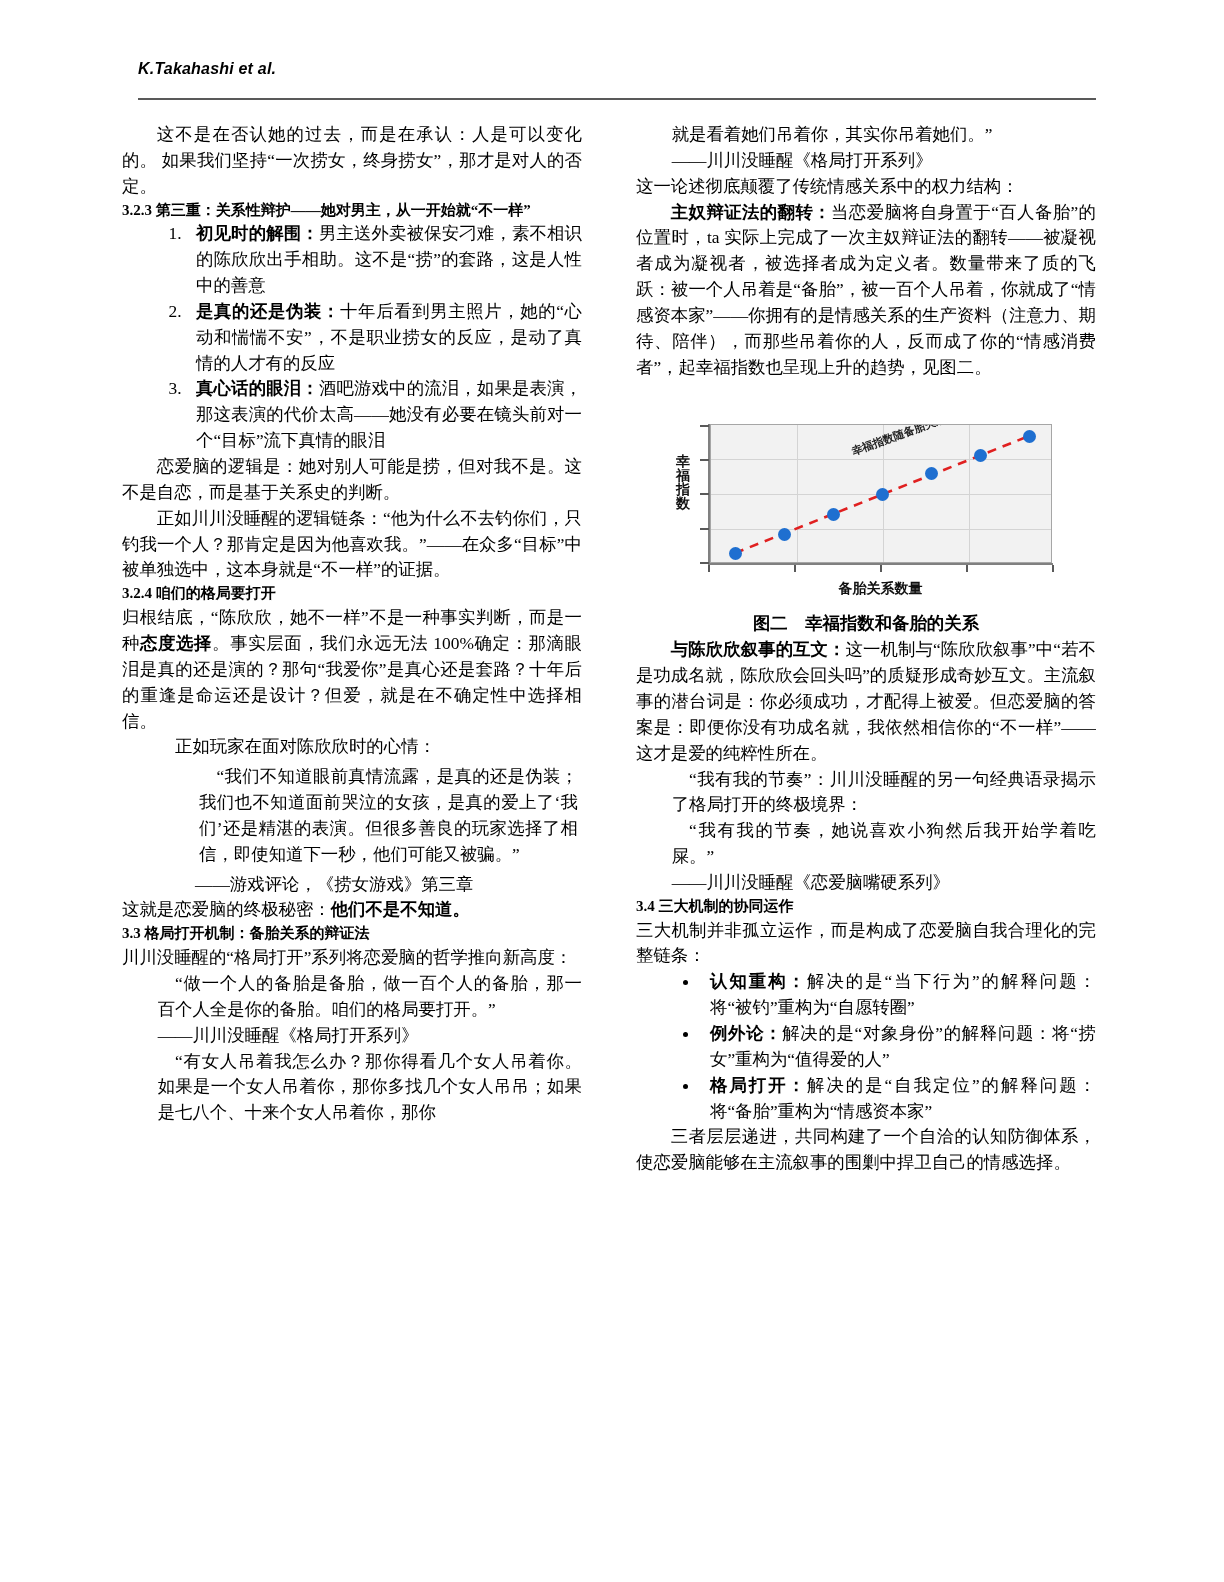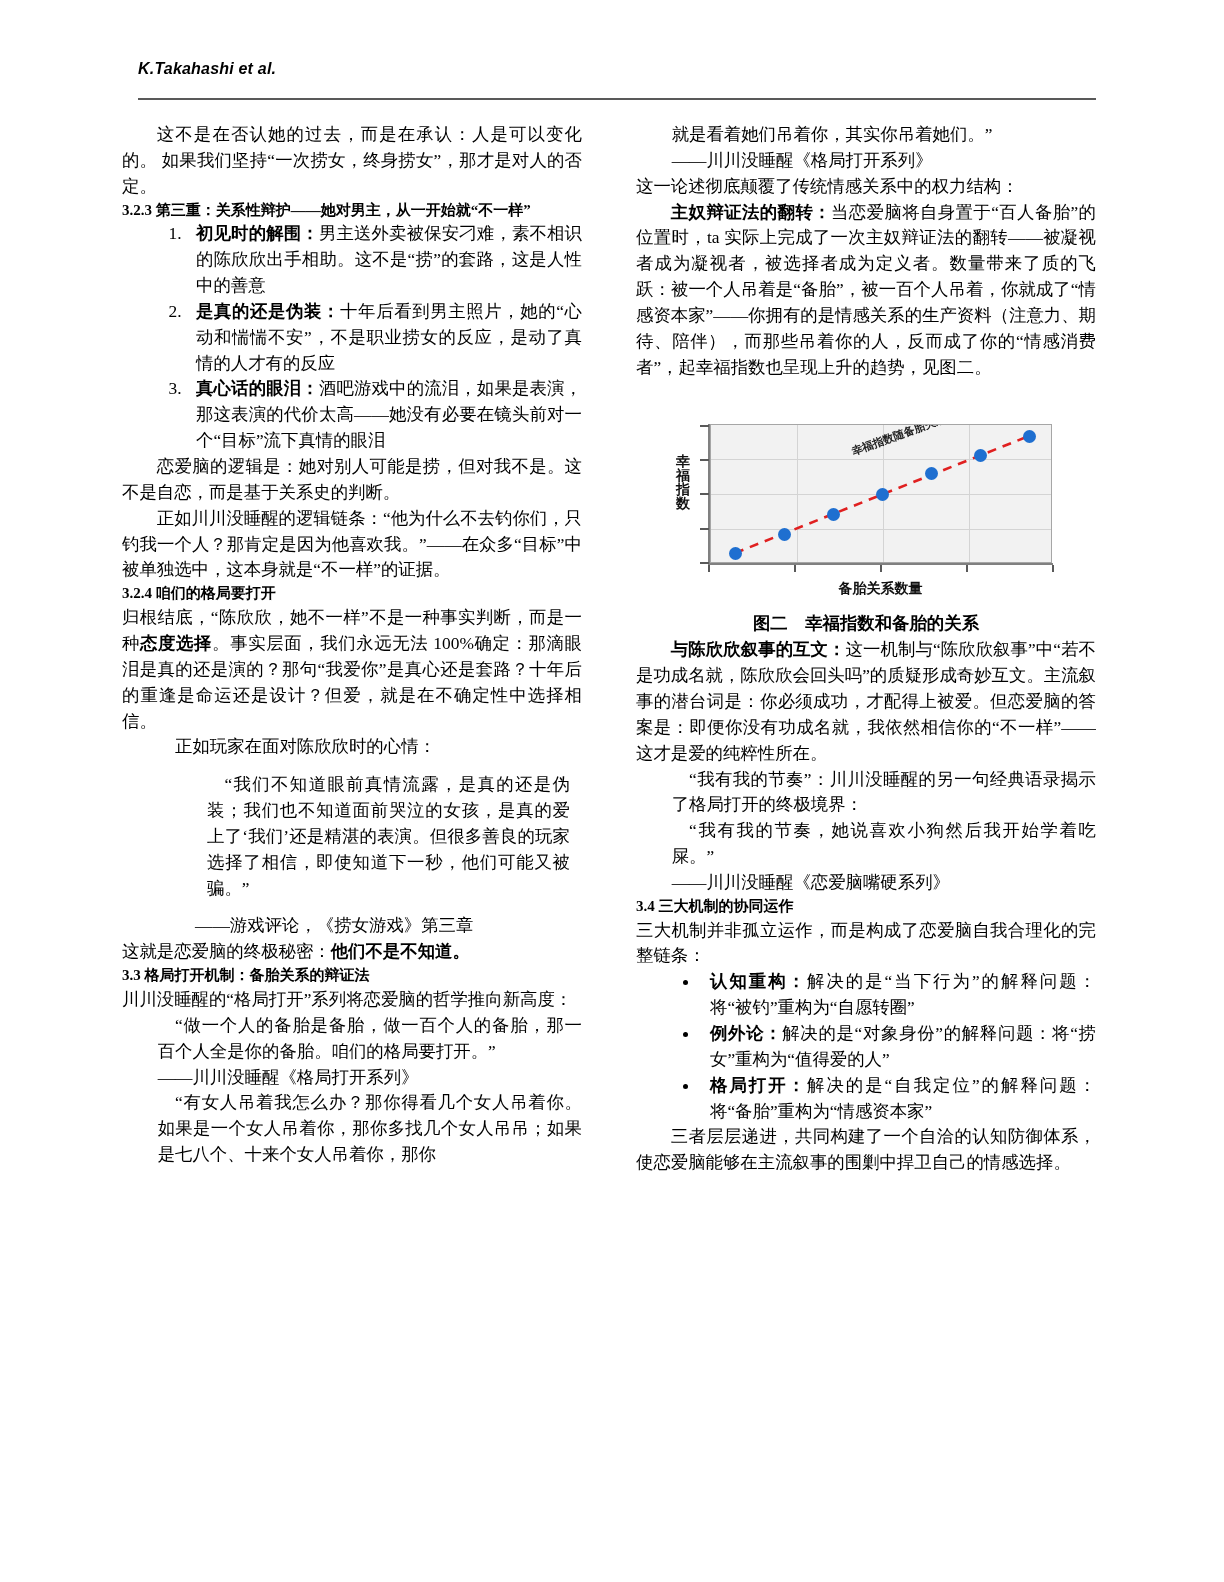--- a/index.html
+++ b/index.html
@@ -84,21 +84,21 @@
     padding-left: 64px;
   }
   ul.bullist li {
     margin: 0;
     padding-left: 10px;
     line-height: 1.485;
   }
 
   .quote1 { margin: 0; padding-left: 2.05em; text-indent: 0; }
   .quote1-first { margin: 0; padding-left: 2.05em; text-indent: 1em; }
-  .quote2-first { margin: 12px; padding-left: 4.2em; text-indent: 1em; }
+  .quote2-first { margin: 4px; padding-left: 4.2em; text-indent: 1em; }
   .attrib1 { margin: 0; padding-left: 2.05em; }
   .attrib2 { margin: 0; padding-left: 4.2em; }
 
   
   .figure-wrap {
     margin: 10px 0 0 0;
     width: 460px;
   }
   .chart {
     position: relative;

